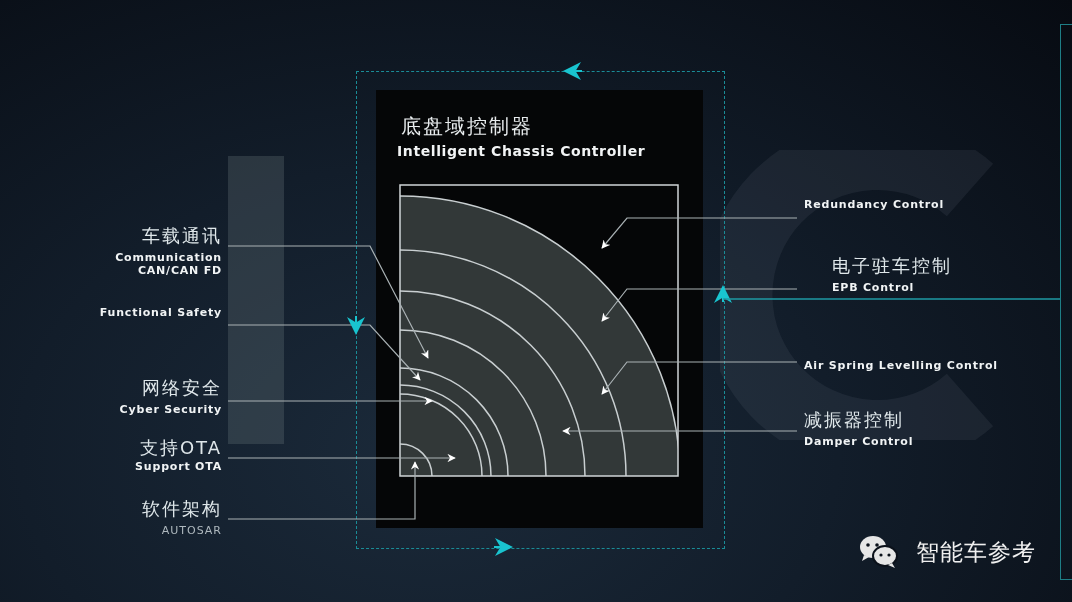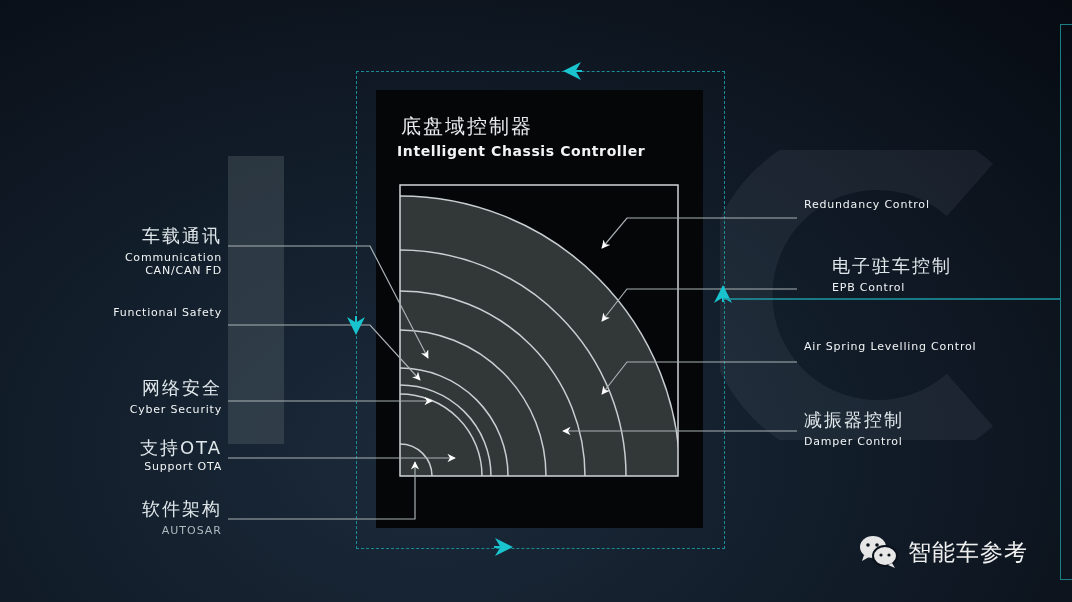--- a/index.html
+++ b/index.html
@@ -8,27 +8,27 @@
     font-family:"DejaVu Sans","Liberation Sans",sans-serif;color:#dfe6ea;}
   .bgbar{position:absolute;left:228px;top:156px;width:56px;height:288px;background:rgba(110,125,130,0.28);}
   .bgC{position:absolute;left:720px;top:150px;width:300px;height:290px;}
   .dash-frame{position:absolute;left:356px;top:71px;width:367px;height:476px;border:1.5px dashed #1a8c97;}
   .panel{position:absolute;left:376px;top:90px;width:327px;height:438px;background:#050607;}
   .title-cn{position:absolute;left:401px;top:113px;font-size:20px;letter-spacing:2px;color:#e8ecee;}
   .title-en{position:absolute;left:397px;top:143px;font-size:14px;font-weight:bold;letter-spacing:0.6px;color:#f2f4f5;white-space:nowrap;}
   svg.diagram{position:absolute;left:0;top:0;}
   .lbl{position:absolute;white-space:nowrap;}
   .lbl .cn{font-size:18px;letter-spacing:2px;color:#dfe7ea;}
-  .lbl .en{font-size:11px;font-weight:normal;letter-spacing:0.8px;color:#f1f4f5;line-height:13px;}
+  .lbl .en{font-size:11px;font-weight:bold;letter-spacing:0.8px;color:#f1f4f5;line-height:13px;}
   .left .cn,.left .en{text-align:right;}
   .left{right:850px;}
   .right{left:804px;}
   .sub-plain{font-weight:normal !important;color:#aeb8be !important;letter-spacing:1px !important;}
   .rightframe{position:absolute;left:1060px;top:24px;width:20px;height:554px;border:1.5px solid #1e7e86;border-right:none;}
-  .watermark{position:absolute;left:858px;top:534px;display:flex;align-items:center;gap:8px;}
+  .watermark{position:absolute;left:858px;top:534px;display:flex;align-items:center;gap:16px;}
   .watermark .wm-text{font-size:23px;color:#f0f0f0;letter-spacing:1px;}
 </style>
 </head>
 <body>
 
 <div class="bgbar"></div>
 <svg class="bgC" width="300" height="290" viewBox="0 0 300 290">
   <path d="M250 40 A140 140 0 1 0 250 250" fill="none" stroke="rgba(120,135,145,0.12)" stroke-width="70"></path>
 </svg>
 
@@ -115,21 +115,21 @@
 </div>
 
 <div class="lbl right" style="top:195px;">
   <div class="en" style="margin-top:3px">Redundancy Control</div>
 </div>
 <div class="lbl right" style="top:254px;margin-left:28px;">
   <div class="cn">电子驻车控制</div>
   <div class="en" style="margin-top:3px">EPB Control</div>
 </div>
 <div class="lbl right" style="top:339px;">
-  <div class="en" style="margin-top:1px">Air Spring Levelling Control</div>
+  <div class="en" style="margin-top:20px">Air Spring Levelling Control</div>
 </div>
 <div class="lbl right" style="top:408px;">
   <div class="cn">减振器控制</div>
   <div class="en" style="margin-top:3px">Damper Control</div>
 </div>
 
 <div class="watermark">
   <svg width="42" height="36" viewBox="0 0 42 36">
     <ellipse cx="15" cy="13" rx="13" ry="11" fill="#e6e6e6"></ellipse>
     <path d="M6 21 L4 27 L11 23 Z" fill="#e6e6e6"></path>

